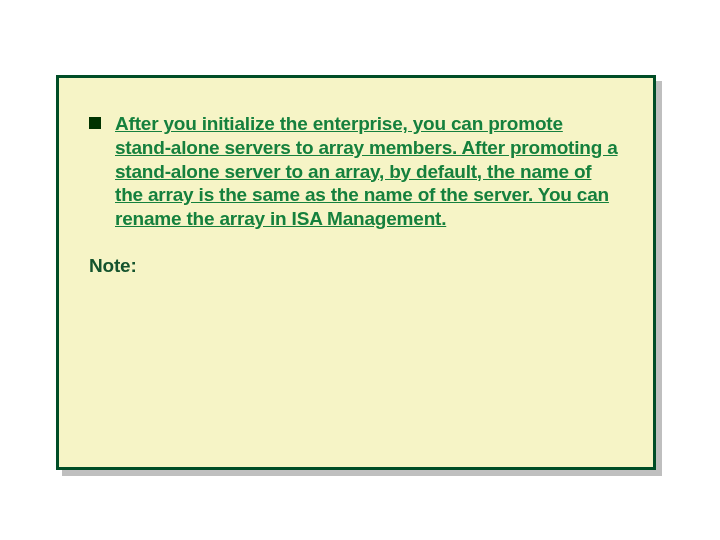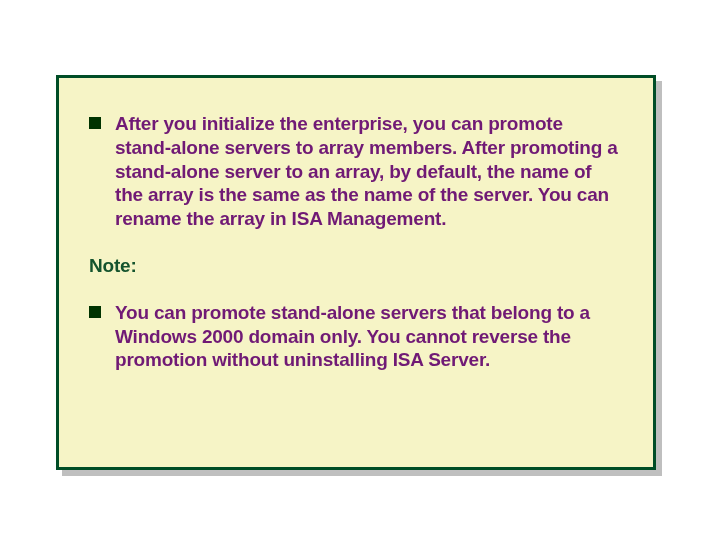--- a/index.html
+++ b/index.html
@@ -49,23 +49,24 @@
     width: 12px;
     height: 12px;
     background: #003300;
     margin-top: 5px;
     margin-right: 14px;
   }
   .text {
     flex: 1;
     font-size: 19px;
     font-weight: bold;
-    color: #701a75;
+    color: #15803d;
     line-height: 1.25;
     letter-spacing: -0.2px;
+    text-decoration: underline;
   }
   .note {
     font-size: 19px;
     font-weight: bold;
     color: #14532d;
     margin: 10px 0 24px 0;
     letter-spacing: -0.2px;
   }
 </style>
 </head>
@@ -76,20 +77,16 @@
   <div class="panel">
     <div class="content">
 
       <div class="row">
         <div class="bullet"></div>
         <div class="text">After you initialize the enterprise, you can promote stand-alone servers to array members. After promoting a stand-alone server to an array, by default, the name of the array is the same as the name of the server. You can rename the array in ISA Management.</div>
       </div>
 
       <div class="note">Note:</div>
 
-      <div class="row">
-        <div class="bullet"></div>
-        <div class="text">You can promote stand-alone servers that belong to a Windows 2000 domain only. You cannot reverse the promotion without uninstalling ISA Server.</div>
-      </div>
 
     </div>
   </div>
 </div>
 
 </body></html>

